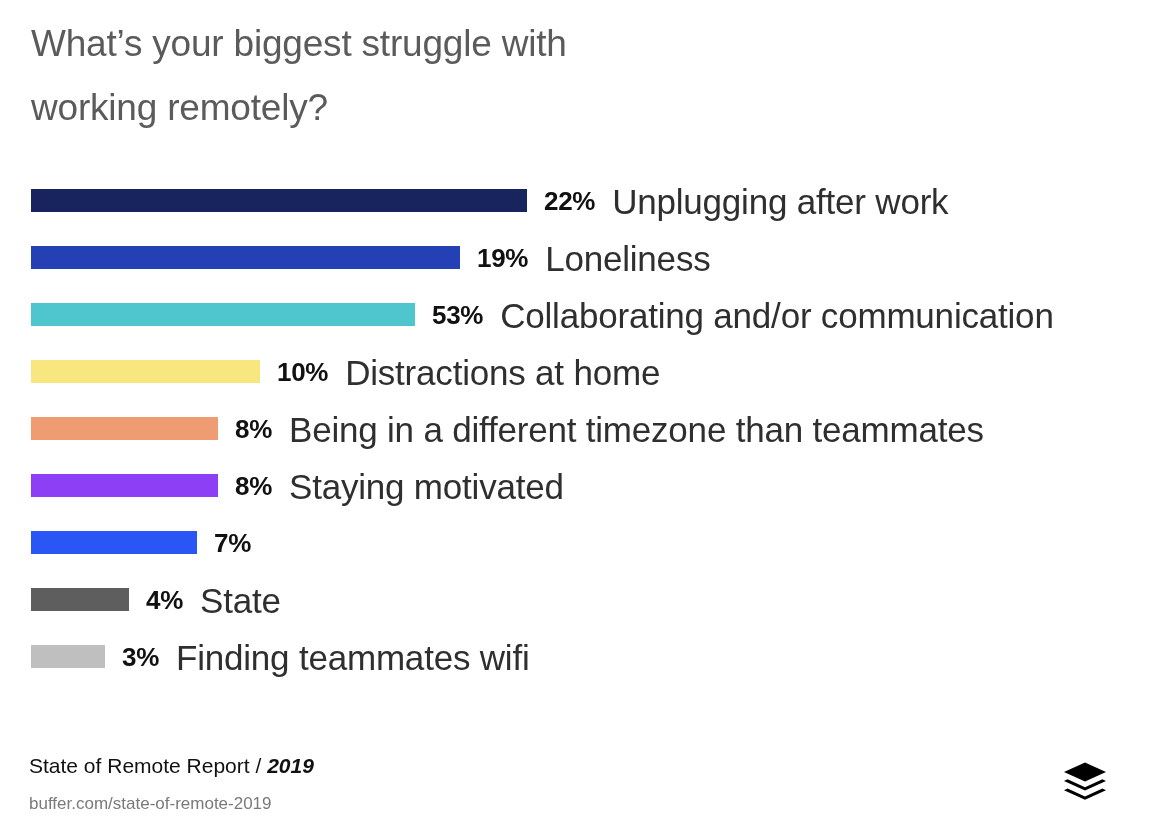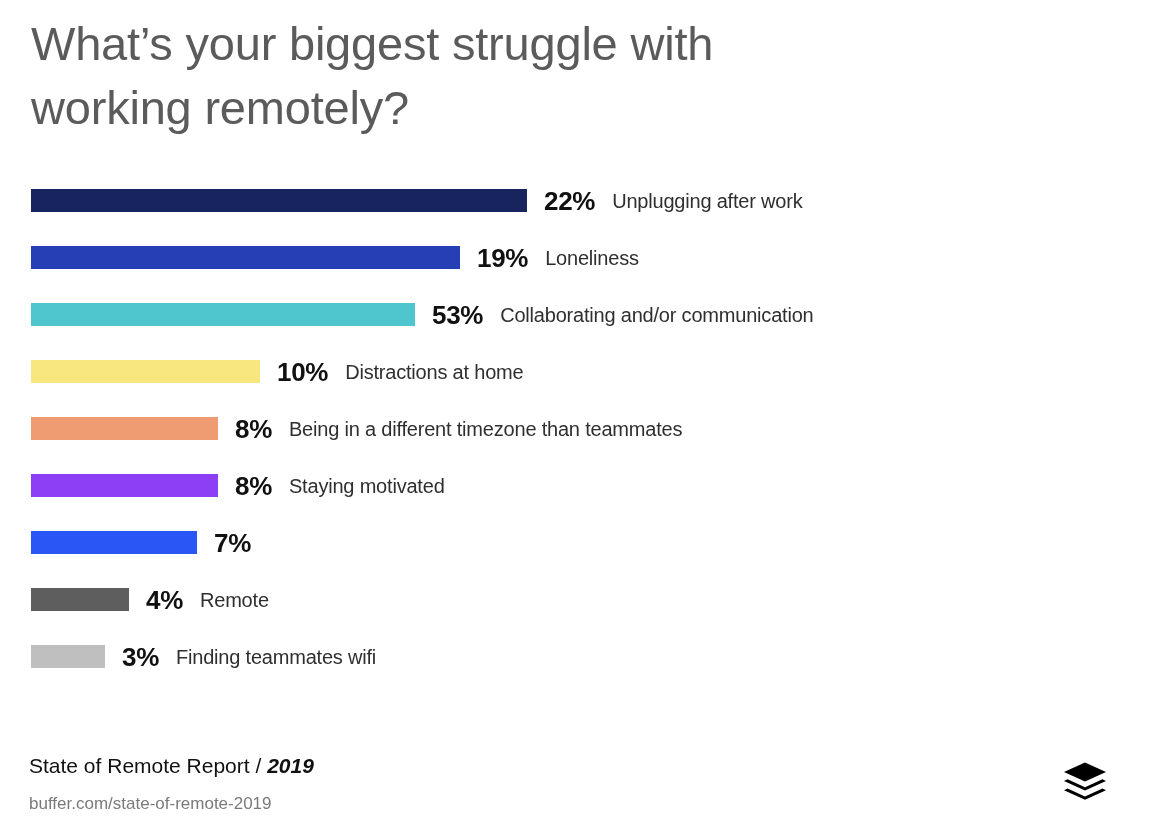--- a/index.html
+++ b/index.html
@@ -19,21 +19,21 @@
     position: absolute;
     inset: 0;
   }
 
   
   .chart-title {
     position: absolute;
     left: 31px;
     top: 12px;
     width: 900px;
-    font-size: 47px;
+    font-size: 37px;
     line-height: 64px;
     font-weight: 300;
     color: #5b5b5b;
     letter-spacing: -0.2px;
     white-space: pre-line;
   }
 
   
   .bars {
     position: absolute;
@@ -57,21 +57,21 @@
   .bar-value {
     font-size: 26px;
     font-weight: bold;
     color: #111111;
     line-height: 25px;
     margin-left: 17px;
     white-space: nowrap;
     letter-spacing: -0.3px;
   }
   .bar-label {
-    font-size: 20px;
+    font-size: 35px;
     font-weight: 400;
     color: #2f2f2f;
     line-height: 25px;
     margin-left: 17px;
     white-space: nowrap;
     letter-spacing: -0.2px;
   }
 
   
   .footer {
@@ -161,21 +161,21 @@
       <div class="bar-row">
         <div class="bar-track">
           <div class="bar" style="width: 166px; background: rgb(42, 86, 245);"></div>
           <div class="bar-value">7%</div>
         </div>
       </div>
       <div class="bar-row">
         <div class="bar-track">
           <div class="bar" style="width: 98px; background: rgb(94, 94, 94);"></div>
           <div class="bar-value">4%</div>
-          <div class="bar-label">Remote</div>
+          <div class="bar-label">State</div>
         </div>
       </div>
       <div class="bar-row">
         <div class="bar-track">
           <div class="bar" style="width: 74px; background: rgb(191, 191, 191);"></div>
           <div class="bar-value">3%</div>
           <div class="bar-label">Finding teammates wifi</div>
         </div>
       </div>
     </div>

